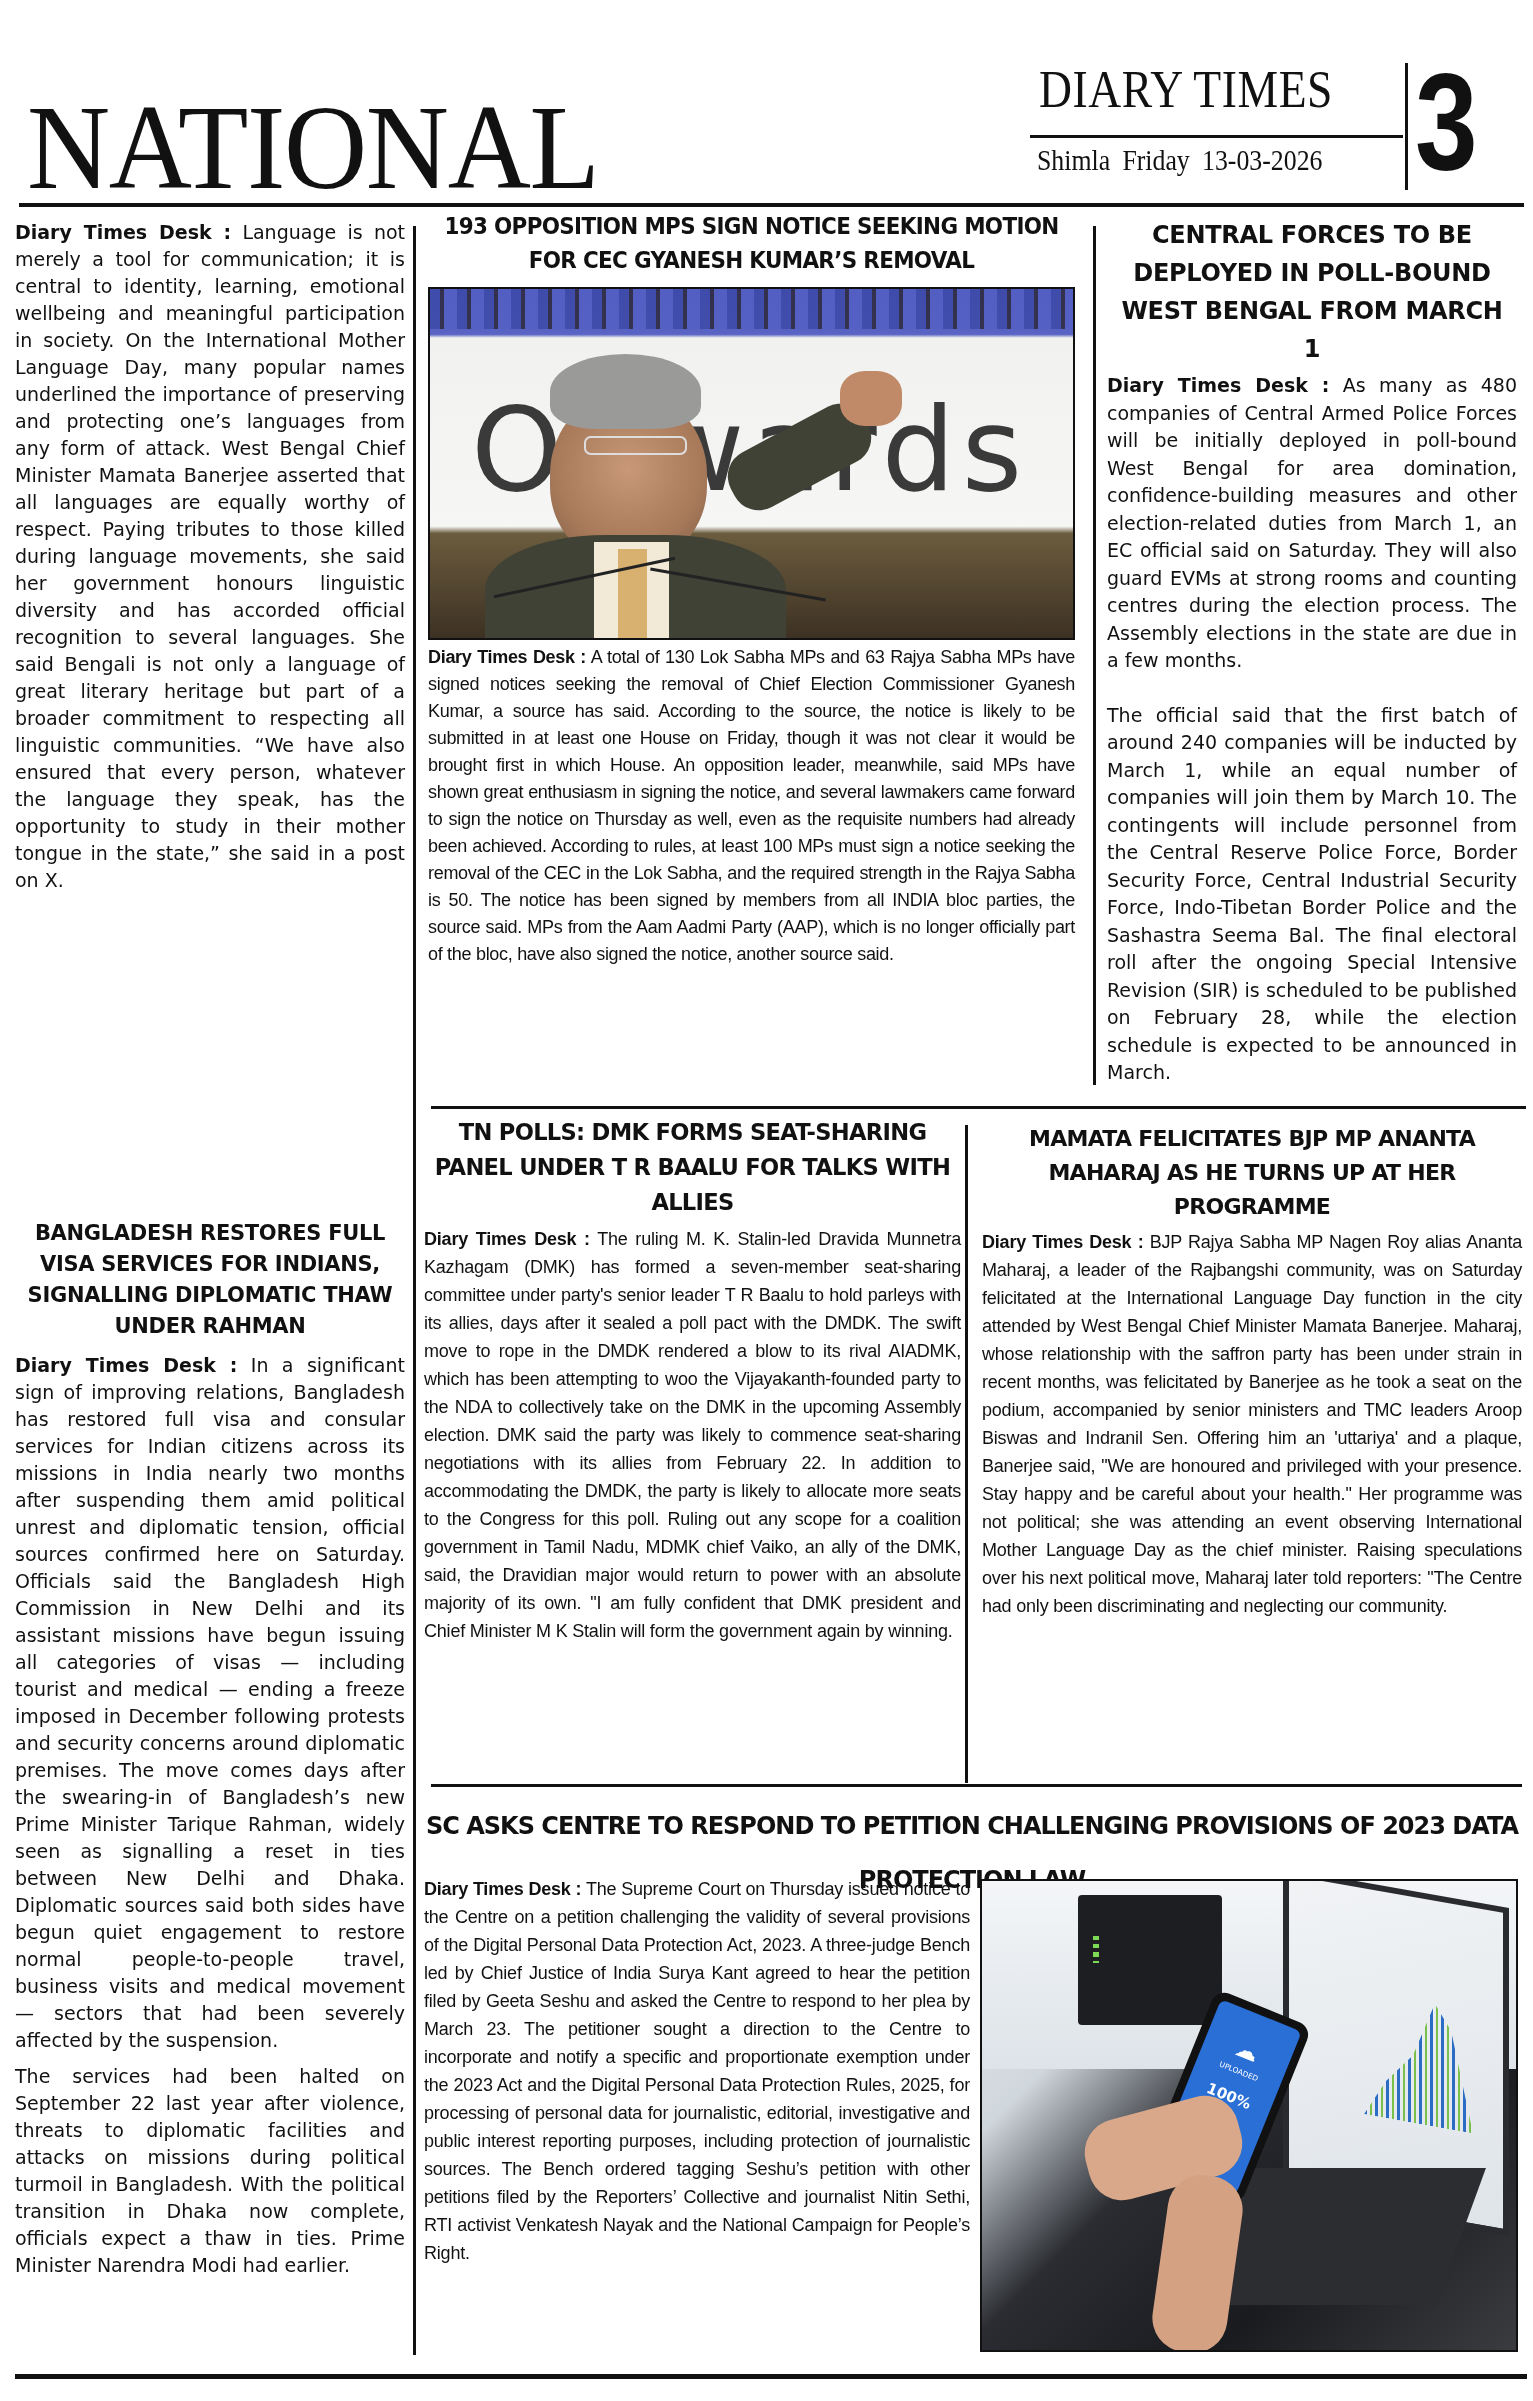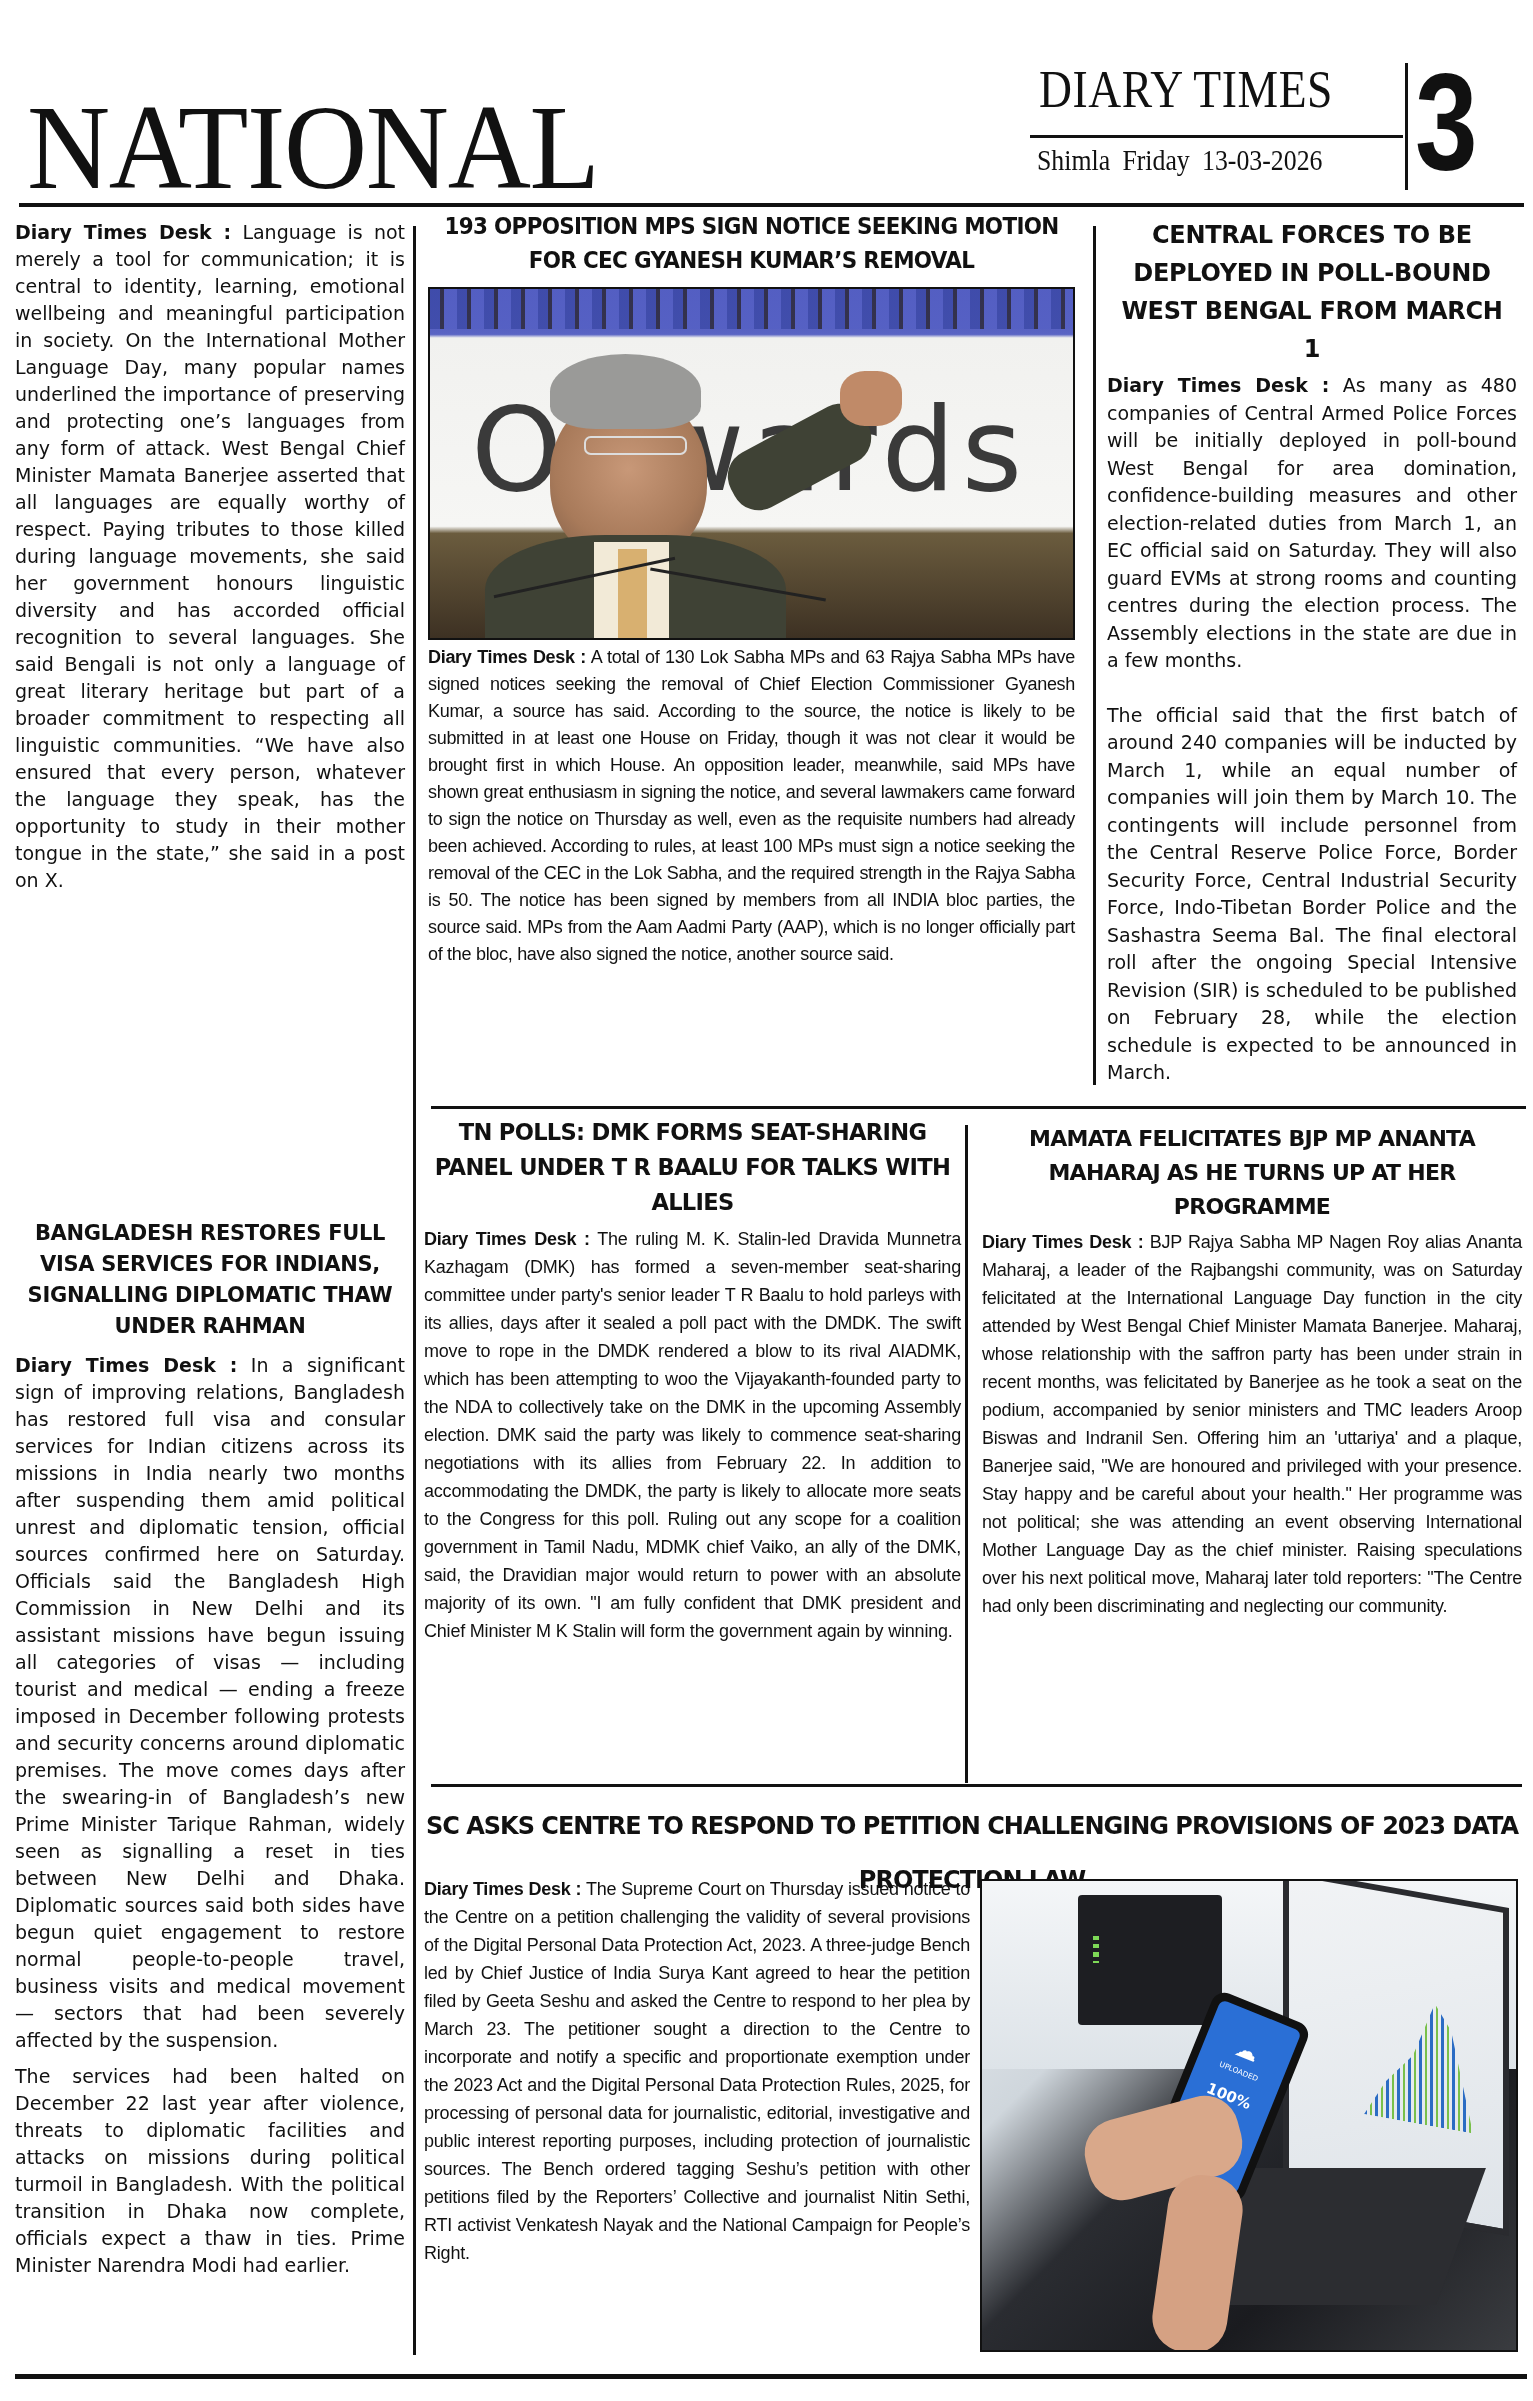--- a/index.html
+++ b/index.html
@@ -116,21 +116,21 @@
 <div class="hrule" style="left:431px; top:1784px; width:1091px;"></div>
 <div class="bottom-rule"></div>
 
 <article class="article" id="a-lang">
   <p class="body"><span class="desk">Diary Times Desk :</span> <span>Language is not merely a tool for communication; it is central to identity, learning, emotional wellbeing and meaningful participation in society. On the International Mother Language Day, many popular names underlined the importance of preserving and protecting one’s languages from any form of attack. West Bengal Chief Minister Mamata Banerjee asserted that all languages are equally worthy of respect. Paying tributes to those killed during language movements, she said her government honours linguistic diversity and has accorded official recognition to several languages. She said Bengali is not only a language of great literary heritage but part of a broader commitment to respecting all linguistic communities. “We have also ensured that every person, whatever the language they speak, has the opportunity to study in their mother tongue in the state,” she said in a post on X.</span></p>
 </article>
 
 <article class="article" id="a-bd">
   <h2 class="headline">BANGLADESH RESTORES FULL VISA SERVICES FOR INDIANS, SIGNALLING DIPLOMATIC THAW UNDER RAHMAN</h2>
   <p class="body"><span class="desk">Diary Times Desk :</span> <span>In a significant sign of improving relations, Bangladesh has restored full visa and consular services for Indian citizens across its missions in India nearly two months after suspending them amid political unrest and diplomatic tension, official sources confirmed here on Saturday. Officials said the Bangladesh High Commission in New Delhi and its assistant missions have begun issuing all categories of visas — including tourist and medical — ending a freeze imposed in December following protests and security concerns around diplomatic premises. The move comes days after the swearing-in of Bangladesh’s new Prime Minister Tarique Rahman, widely seen as signalling a reset in ties between New Delhi and Dhaka. Diplomatic sources said both sides have begun quiet engagement to restore normal people-to-people travel, business visits and medical movement — sectors that had been severely affected by the suspension.</span></p>
-  <p class="body">The services had been halted on December 22 last year after violence, threats to diplomatic facilities and attacks on missions during political turmoil in Bangladesh. With the political transition in Dhaka now complete, officials expect a thaw in ties. Prime Minister Narendra Modi had earlier.</p>
+  <p class="body">The services had been halted on September 22 last year after violence, threats to diplomatic facilities and attacks on missions during political turmoil in Bangladesh. With the political transition in Dhaka now complete, officials expect a thaw in ties. Prime Minister Narendra Modi had earlier.</p>
 </article>
 
 <article class="article" id="a-cec">
   <h2 class="headline">193 OPPOSITION MPS SIGN NOTICE SEEKING MOTION FOR CEC GYANESH KUMAR’S REMOVAL</h2>
   <div class="photo-cec" title="Chief Election Commissioner Gyanesh Kumar speaking at a press conference, pointing forward">
     <div class="shape" style="left:0;top:0;width:100%;height:40px;background:repeating-linear-gradient(90deg,#3d4aa8 0 9.6px,#2e2a3a 9.6px 13.7px,#5560c4 13.7px 27px);opacity:.85;"></div>
     <div class="shape" style="left:41px;top:103px;font-family:'DejaVu Sans',sans-serif;font-size:116px;color:#3a3a3a;letter-spacing:6.8px;line-height:1;">Onwards</div>
     <div class="shape" style="left:120px;top:103px;width:157px;height:171px;border-radius:48% 48% 45% 45%;background:radial-gradient(circle at 50% 45%,#c89878 0%,#a87a5a 60%,#7a5a44 100%);"></div>
     <div class="shape" style="left:120px;top:65px;width:151px;height:75px;border-radius:50% 50% 30% 30%;background:#9a9a98;"></div>
     <div class="shape" style="left:154px;top:147px;width:103px;height:19px;border:2.7px solid #ddd;border-radius:6.8px;"></div>

